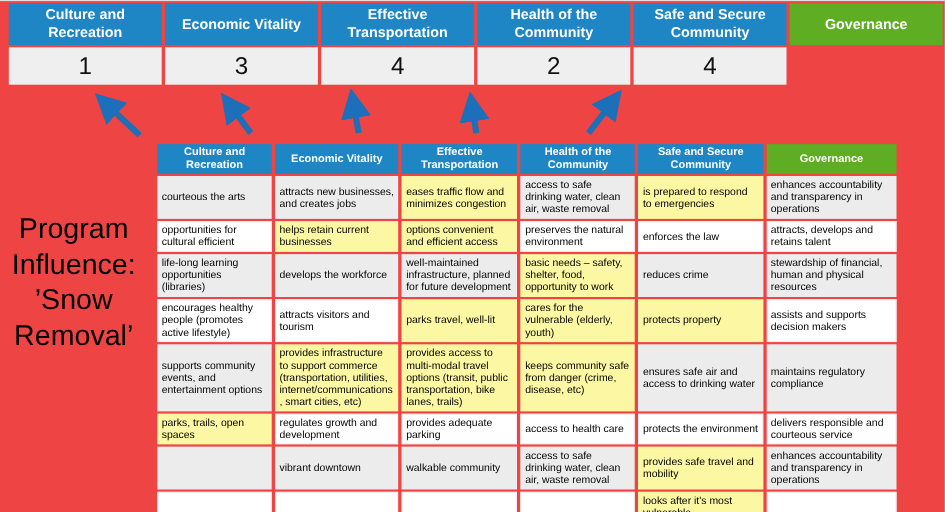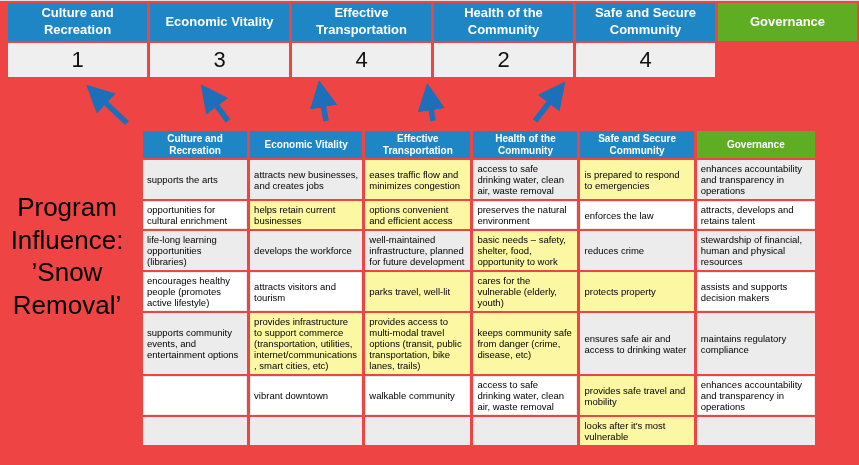--- a/index.html
+++ b/index.html
@@ -113,29 +113,29 @@
         <th>Culture and Recreation</th>
         <th>Economic Vitality</th>
         <th>Effective Transportation</th>
         <th>Health of the Community</th>
         <th>Safe and Secure Community</th>
         <th class="green">Governance</th>
       </tr>
     </thead>
     <tbody>
       <tr>
-        <td>supports the arts</td>
+        <td>courteous the arts</td>
         <td>attracts new businesses, and creates jobs</td>
         <td class="hl">eases traffic flow and minimizes congestion</td>
         <td>access to safe drinking water, clean air, waste removal</td>
         <td class="hl">is prepared to respond to emergencies</td>
         <td>enhances accountability and transparency in operations</td>
       </tr>
       <tr>
-        <td>opportunities for cultural enrichment</td>
+        <td>opportunities for cultural efficient</td>
         <td class="hl">helps retain current businesses</td>
         <td class="hl">options convenient and efficient access</td>
         <td>preserves the natural environment</td>
         <td>enforces the law</td>
         <td>attracts, develops and retains talent</td>
       </tr>
       <tr>
         <td>life-long learning opportunities (libraries)</td>
         <td>develops the workforce</td>
         <td>well-maintained infrastructure, planned for future development</td>
@@ -153,20 +153,28 @@
       </tr>
       <tr>
         <td>supports community events, and entertainment options</td>
         <td class="hl">provides infrastructure to support commerce (transportation, utilities, internet/communications, smart cities, etc)</td>
         <td class="hl">provides access to multi-modal travel options (transit, public transportation, bike lanes, trails)</td>
         <td class="hl">keeps community safe from danger (crime, disease, etc)</td>
         <td>ensures safe air and access to drinking water</td>
         <td>maintains regulatory compliance</td>
       </tr>
       <tr>
+        <td class="hl">parks, trails, open spaces</td>
+        <td>regulates growth and development</td>
+        <td>provides adequate parking</td>
+        <td>access to health care</td>
+        <td>protects the environment</td>
+        <td>delivers responsible and courteous service</td>
+      </tr>
+      <tr>
         <td></td>
         <td>vibrant downtown</td>
         <td>walkable community</td>
         <td>access to safe drinking water, clean air, waste removal</td>
         <td class="hl">provides safe travel and mobility</td>
         <td>enhances accountability and transparency in operations</td>
       </tr>
       <tr>
         <td></td>
         <td></td>

